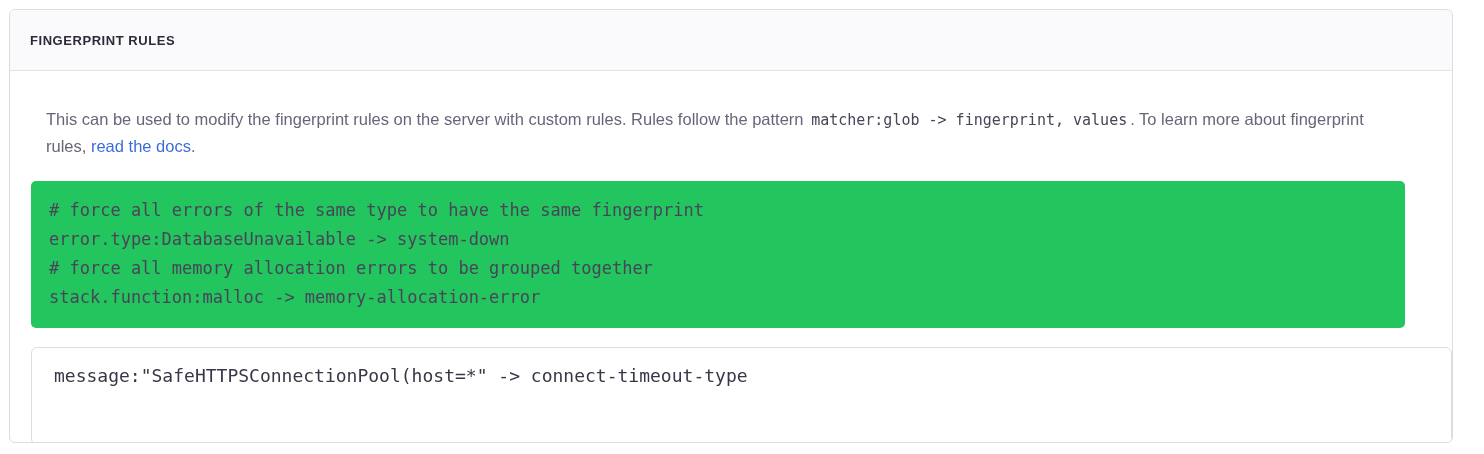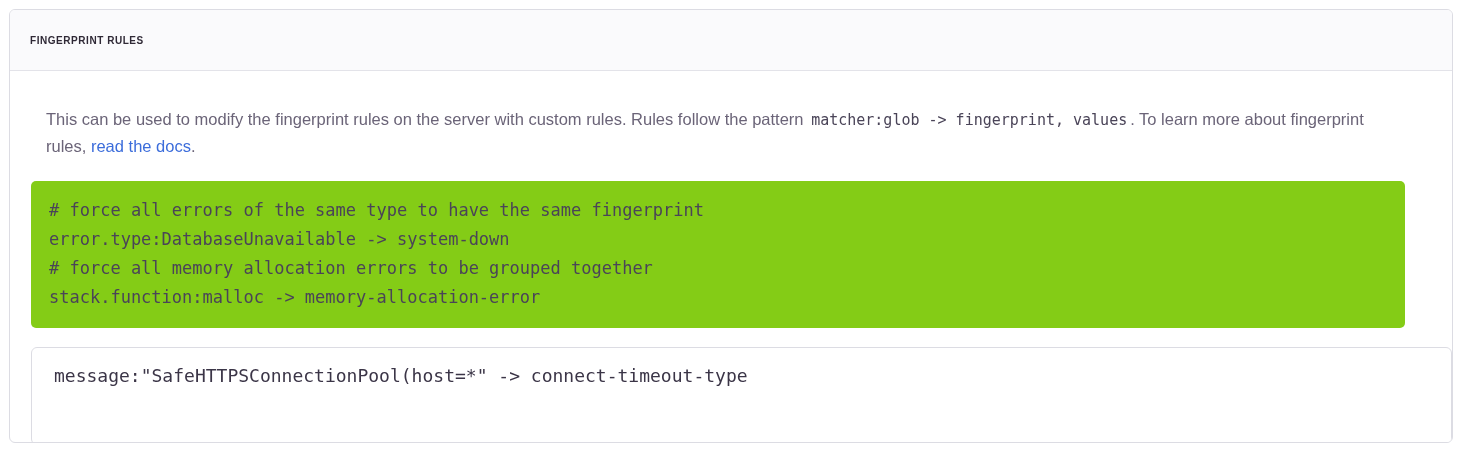--- a/index.html
+++ b/index.html
@@ -32,21 +32,21 @@
     box-sizing: border-box;
     height: 61px;
     background: #fafafc;
     border-bottom: 1px solid #e3e3e9;
     display: flex;
     align-items: center;
     padding: 0 20px;
   }
 
   .panel-title {
-    font-size: 10px;
+    font-size: 13px;
     font-weight: bold;
     letter-spacing: 0.55px;
     color: #2f2936;
     text-transform: uppercase;
     text-align: right;
   }
 
   .panel-body {
     box-sizing: border-box;
     padding: 19px 20px 0 20px;
@@ -70,21 +70,21 @@
 
   .doc-link {
     color: #3c6ddb;
     text-decoration: none;
   }
 
   .code-block {
     box-sizing: border-box;
     margin: 22px 0 0 1px;
     width: 1374px;
-    background: #84cc16;
+    background: #22c55e;
     border-radius: 5px;
     padding: 15px 18px 16px 18px;
     font-family: "DejaVu Sans Mono", "Liberation Mono", monospace;
     font-size: 17px;
     line-height: 29px;
     color: #4a4458;
     white-space: pre;
     overflow: hidden;
   }
 

